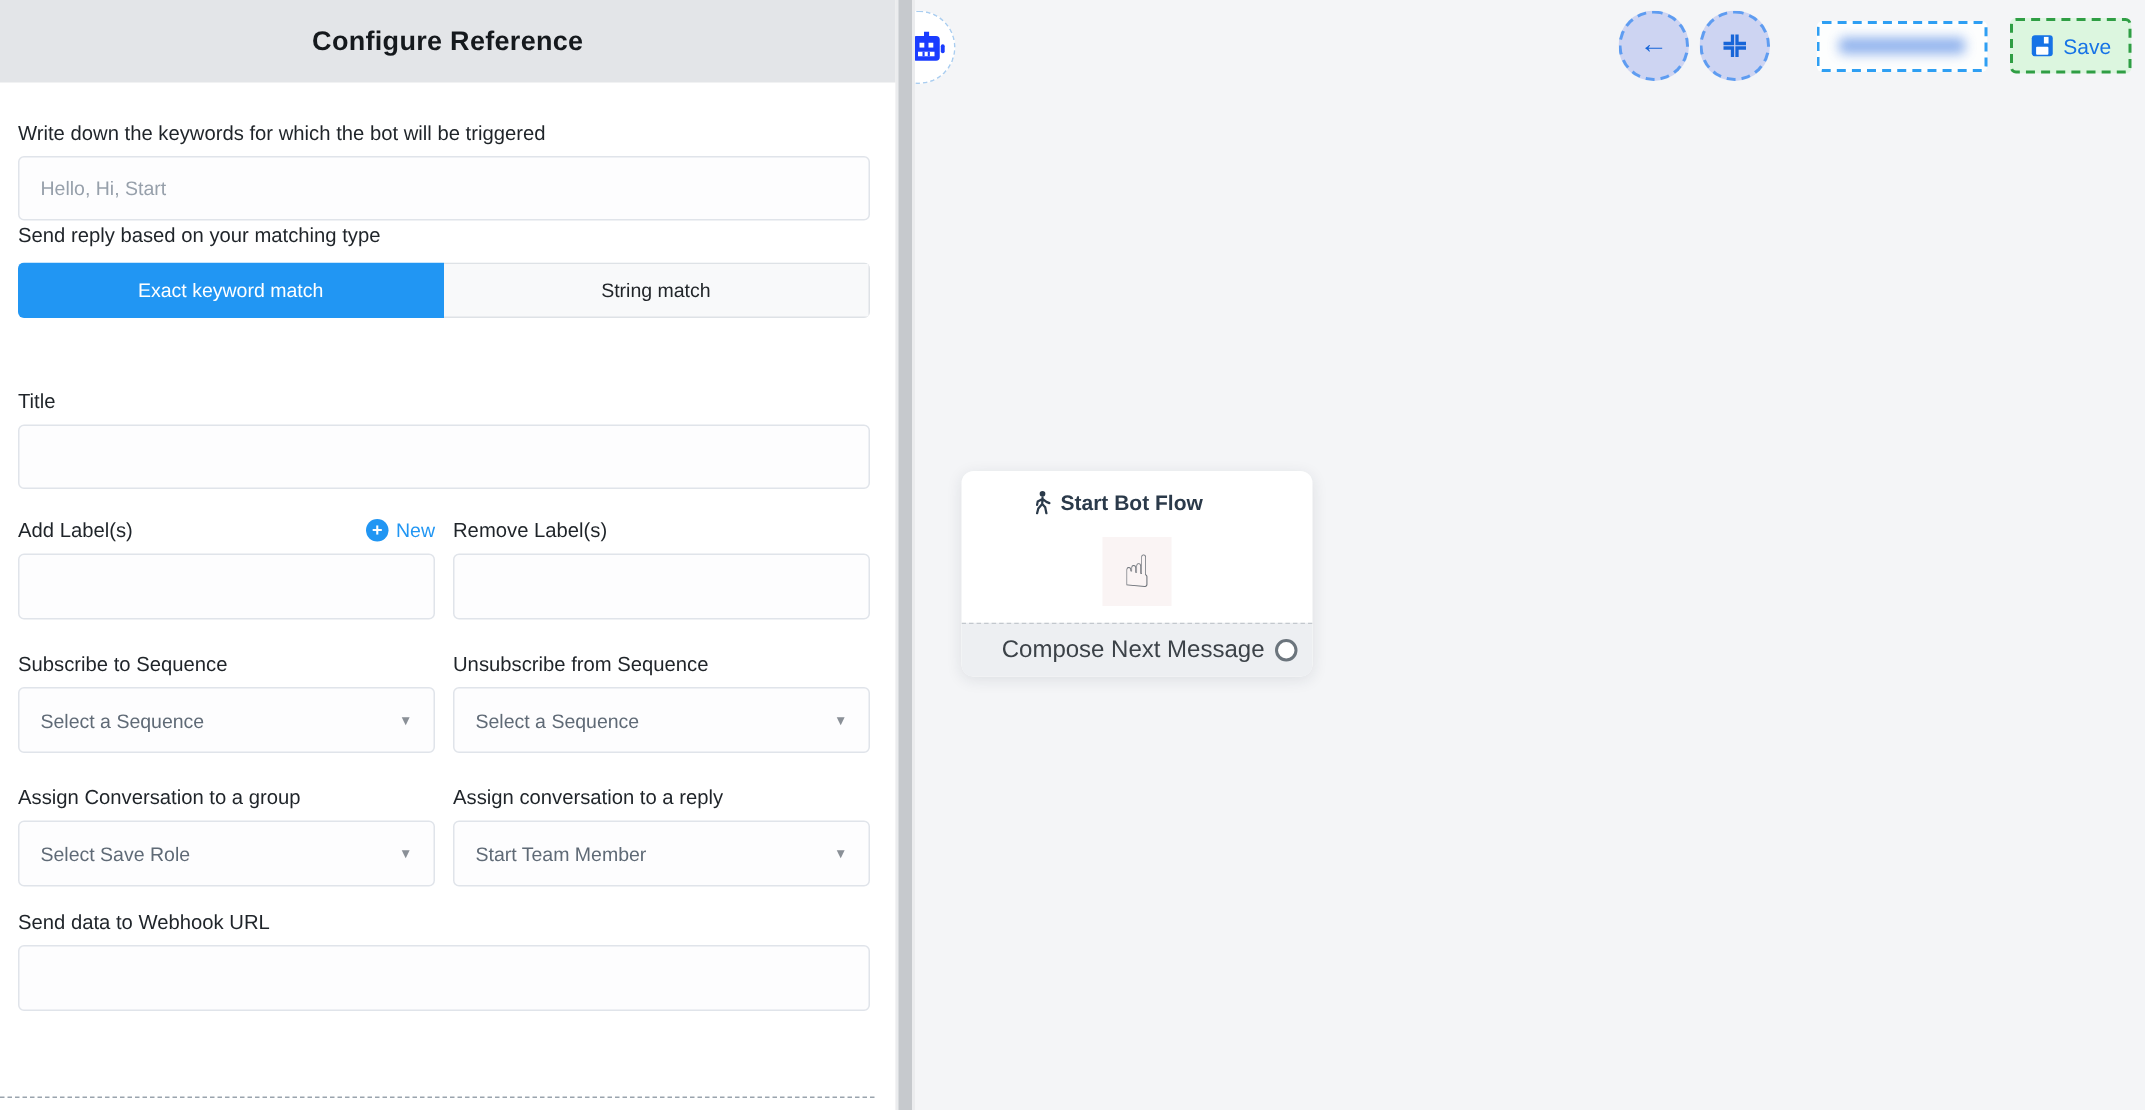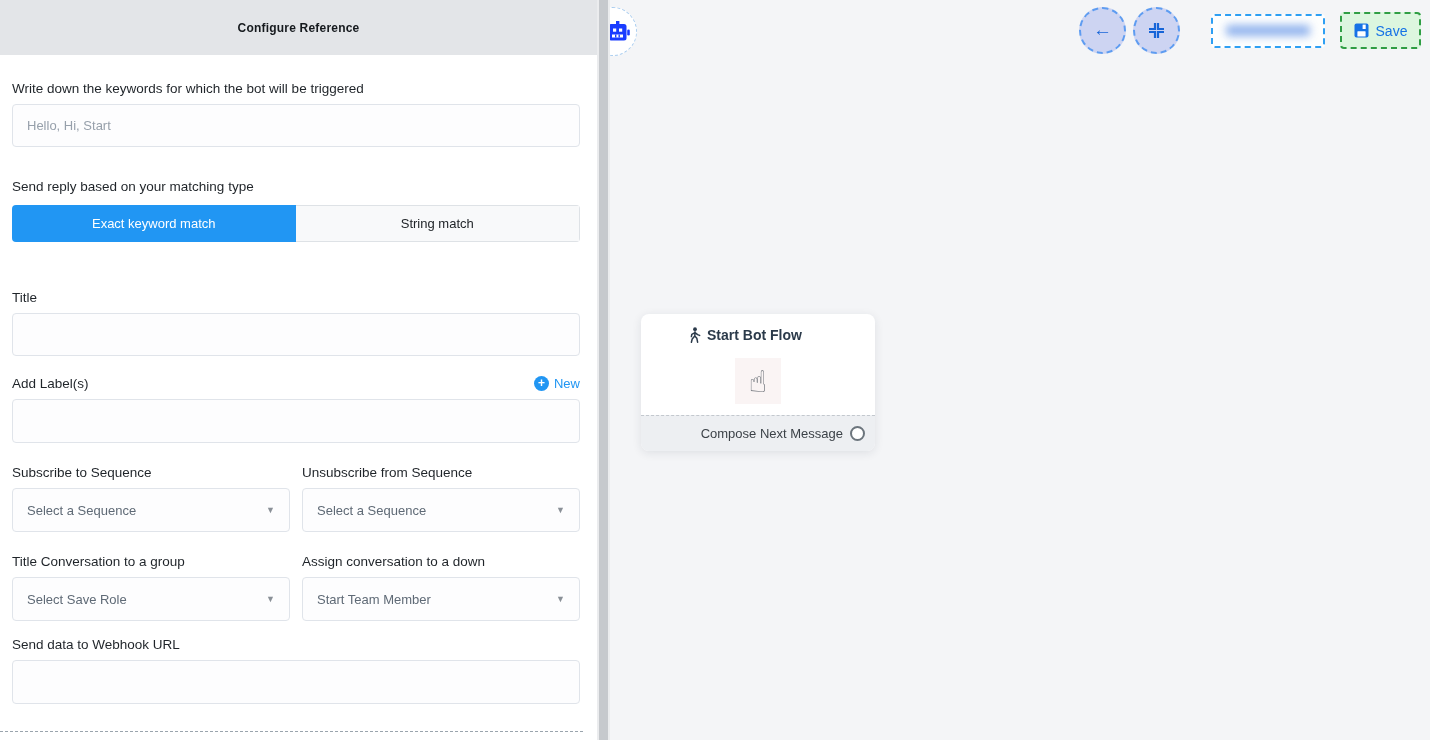--- a/index.html
+++ b/index.html
@@ -4,21 +4,21 @@
 <style>
   * { margin:0; padding:0; box-sizing:border-box; }
   html,body { width:1430px; height:740px; overflow:hidden;
     font-family:"Liberation Sans","DejaVu Sans",sans-serif; background:#f4f5f7; }
 
   
   .panel { position:absolute; left:0; top:0; width:597px; height:740px;
     background:#ffffff; z-index:2; }
   .panel-header { height:55px; background:#e3e5e8; display:flex;
     align-items:center; justify-content:center; }
-  .panel-header h1 { font-size:12px; font-weight:bold; color:#15191d; letter-spacing:.2px; }
+  .panel-header h1 { font-size:18px; font-weight:bold; color:#15191d; letter-spacing:.2px; }
   .panel-body { padding:0 17px 0 12px; position:relative; }
 
   .form-label { font-size:13.5px; color:#1f2429; margin:26px 0 8px; }
   .text-input { width:100%; height:43px; border:1px solid #e0e4ea; border-radius:4px;
     background:#fdfdfe; padding:0 14px; font-size:13px; color:#333;
     font-family:"Liberation Sans",sans-serif; outline:none; }
   .text-input::placeholder { color:#97a0ab; }
 
   .tabs { display:flex; margin-top:11px; border-radius:4px; overflow:hidden; height:37px; }
   .tab { flex:1; display:flex; align-items:center; justify-content:center;
@@ -80,56 +80,62 @@
   .node-header { display:flex; align-items:center; gap:6px; padding:13px 16px 0;margin-left:31px; }
   .node-header span { font-size:14px; font-weight:600; color:#2b3a4a; }
   .cursor-tile { position:absolute; left:50%; top:44px; transform:translateX(-50%);
     width:46px; height:46px; background:#faf4f4; display:flex; align-items:center;
     justify-content:center; }
   .cursor-glyph { font-size:30px; color:#6b7077;
     font-family:"DejaVu Sans",sans-serif; }
   .node-footer { position:absolute; left:0; right:0; bottom:0; height:36px;
     background:#edeff2; border-top:1px dashed #c3c8ce; border-radius:0 0 8px 8px;
     display:flex; align-items:center; justify-content:flex-end; padding-right:10px; }
-  .node-footer span { font-size:13px; color:#3c4248; margin-right:7px; }
+  .node-footer span { font-size:16px; color:#3c4248; margin-right:7px; }
   .port { width:15px; height:15px; border-radius:50%; background:#ffffff;
     border:2px solid #6c757d; cursor:pointer; flex:0 0 auto; }
 </style>
 </head>
 <body>
 
 <div class="panel">
   <div class="panel-header">
     <h1>Configure Reference</h1>
   </div>
   <div class="panel-body">
 
     <div class="form-label">Write down the keywords for which the bot will be triggered</div>
     <input class="text-input" type="text" placeholder="Hello, Hi, Start" style="">
 
-    <div class="form-label" style="margin-top:32px;">Send reply based on your matching type</div>
+    <div class="form-label" style="margin-top:2px;">Send reply based on your matching type</div>
     <div class="tabs">
       <div class="tab active">Exact keyword match</div>
       <div class="tab inactive">String match</div>
     </div>
 
     <div class="form-label mt-lg">Title</div>
     <input class="text-input" type="text" style="">
 
     <div class="row2">
       <div class="col">
         <div class="label-row">
           <div class="form-label inline-label">Add Label(s)</div>
           <div class="new-link">
             <div class="new-plus">+</div>
             <span>New</span>
           </div>
         </div>
         <input class="text-input" style="height: 44px;" type="text">
       </div>
+      <div class="col">
+        <div class="label-row">
+          <div class="form-label inline-label">Remove Label(s)</div>
+        </div>
+        <input class="text-input" style="height: 44px;" type="text">
+      </div>
     </div>
 
     <div class="row2">
       <div class="col">
         <div class="form-label" style="margin-top:22px;">Subscribe to Sequence</div>
         <div class="select">
           <span>Select a Sequence</span>
           <span class="caret">▼</span>
         </div>
       </div>
@@ -137,28 +143,28 @@
         <div class="form-label" style="margin-top:22px;">Unsubscribe from Sequence</div>
         <div class="select">
           <span>Select a Sequence</span>
           <span class="caret">▼</span>
         </div>
       </div>
     </div>
 
     <div class="row2">
       <div class="col">
-        <div class="form-label" style="margin-top:22px;">Title Conversation to a group</div>
+        <div class="form-label" style="margin-top:22px;">Assign Conversation to a group</div>
         <div class="select">
           <span>Select Save Role</span>
           <span class="caret">▼</span>
         </div>
       </div>
       <div class="col">
-        <div class="form-label" style="margin-top:22px;">Assign conversation to a down</div>
+        <div class="form-label" style="margin-top:22px;">Assign conversation to a reply</div>
         <div class="select">
           <span>Start Team Member</span>
           <span class="caret">▼</span>
         </div>
       </div>
     </div>
 
     <div class="form-label" style="margin-top:16px;">Send data to Webhook URL</div>
     <input class="text-input" style="height: 44px;" type="text">
   </div>

